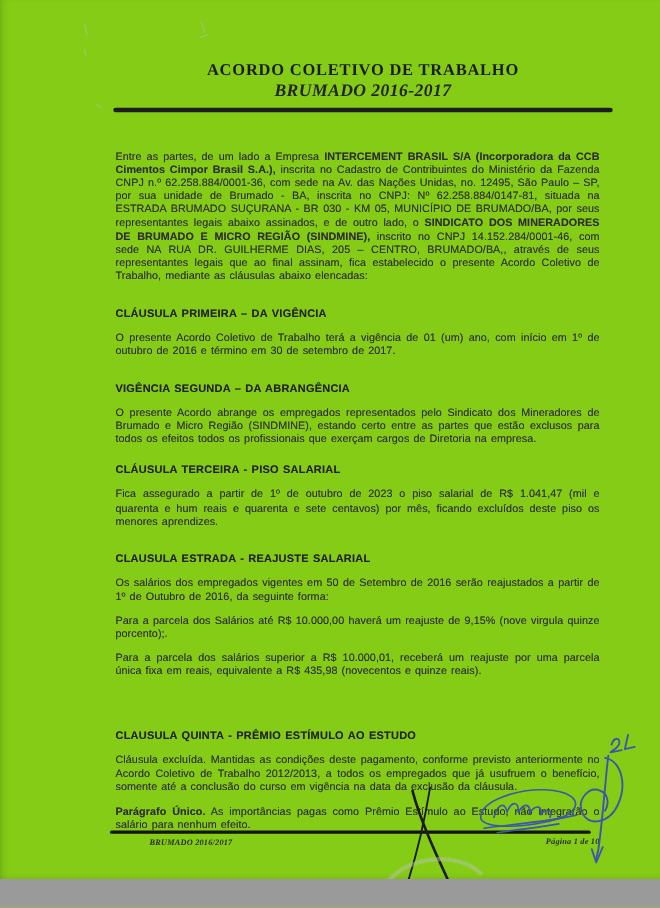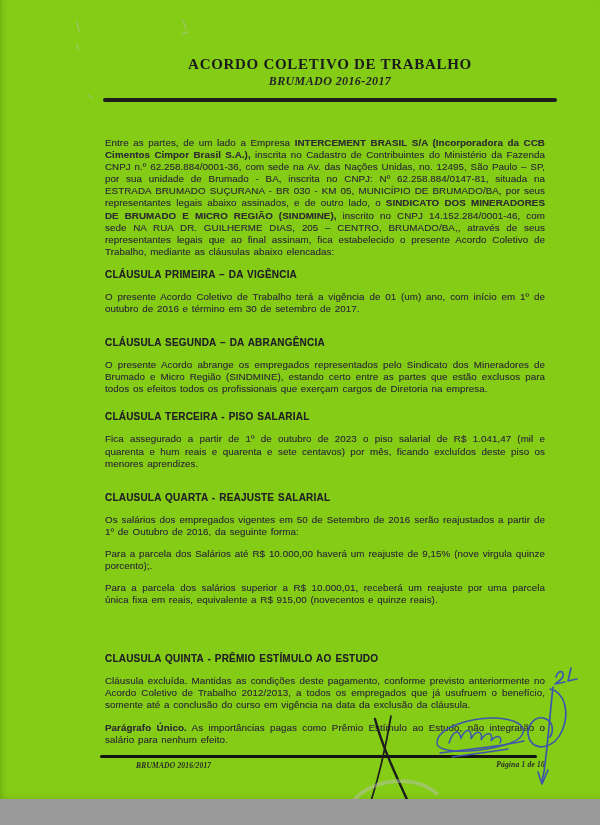--- a/index.html
+++ b/index.html
@@ -10,38 +10,38 @@
     box-shadow:inset 6px 0 10px -8px rgba(0,0,0,.35), inset 0 -4px 8px -6px rgba(0,0,0,.15);
   }
   
   .doc-header{position:absolute;top:56px;left:103px;width:454px;text-align:center;}
   .doc-title{
     margin:0;font-family:"Liberation Serif",serif;font-weight:700;
     font-size:15px;letter-spacing:.7px;color:#1b1b1b;line-height:17px;
   }
   .doc-subtitle{
     font-family:"Liberation Serif",serif;font-weight:700;font-style:italic;
-    font-size:12px;color:#242424;letter-spacing:.4px;margin-top:1px;
+    font-size:16px;color:#242424;letter-spacing:.4px;margin-top:1px;
   }
   .rule{position:absolute;background:#1d1d1d;border-radius:2px;}
   .rule-top{top:98px;left:103px;width:454px;height:4px;}
   .rule-bottom{top:755px;left:100px;width:437px;height:3px;background:#141414;}
   
   .doc-body{
     position:absolute;top:137px;left:105px;width:440px;
     font-size:9.8px;line-height:12.1px;color:#2e2e2e;
     text-align:justify;letter-spacing:.05px;word-spacing:.9px;
     text-shadow:0 0 .4px rgba(70,70,70,.55);
   }
   .para{margin:0 0 10px 0;}
   .clause h2{
     font-size:10px;line-height:12px;color:#222;margin:22px 0 10px 0;
     letter-spacing:.2px;text-align:left;
   }
-  .clause-1 h2{margin-top:11px;}
+  .clause-1 h2{}
   .clause-3 h2{margin-top:16px;}
   .clause-5 h2{margin-top:47px;}
   b{font-weight:700;}
   
   .footer-left{
     position:absolute;top:761px;left:100px;
     font-family:"Liberation Serif",serif;font-weight:700;font-style:italic;
     font-size:7.5px;color:#2a2a2a;letter-spacing:.2px;margin-left:36px;
   }
   .footer-right{
@@ -64,34 +64,34 @@
 
   <main class="doc-body">
     <p class="para"><span>Entre as partes, de um lado a Empresa </span><b>INTERCEMENT BRASIL S/A (Incorporadora da CCB Cimentos Cimpor Brasil S.A.),</b><span> inscrita no Cadastro de Contribuintes do Ministério da Fazenda CNPJ n.º 62.258.884/0001-36, com sede na Av. das Nações Unidas, no. 12495, São Paulo – SP, por sua unidade de Brumado - BA, inscrita no CNPJ: Nº 62.258.884/0147-81, situada na ESTRADA BRUMADO SUÇURANA - BR 030 - KM 05, MUNICÍPIO DE BRUMADO/BA, por seus representantes legais abaixo assinados, e de outro lado, o </span><b>SINDICATO DOS MINERADORES DE BRUMADO E MICRO REGIÃO (SINDMINE),</b><span> inscrito no CNPJ 14.152.284/0001-46, com sede NA RUA DR. GUILHERME DIAS, 205 – CENTRO, BRUMADO/BA,, através de seus representantes legais que ao final assinam, fica estabelecido o presente Acordo Coletivo de Trabalho, mediante as cláusulas abaixo elencadas:</span></p>
 
     <section class="clause clause-1">
       <h2>CLÁUSULA PRIMEIRA – DA VIGÊNCIA</h2>
       <p class="para"><span>O presente Acordo Coletivo de Trabalho terá a vigência de 01 (um) ano, com início em 1º de outubro de 2016 e término em 30 de setembro de 2017.</span></p>
     </section>
 
     <section class="clause clause-2">
-      <h2>CLÁUSULA SEGUNDA – DA ABRANGÊNCIA</h2>
+      <h2>VIGÊNCIA SEGUNDA – DA ABRANGÊNCIA</h2>
       <p class="para"><span>O presente Acordo abrange os empregados representados pelo Sindicato dos Mineradores de Brumado e Micro Região (SINDMINE), estando certo entre as partes que estão exclusos para todos os efeitos todos os profissionais que exerçam cargos de Diretoria na empresa.</span></p>
     </section>
 
     <section class="clause clause-3">
       <h2>CLÁUSULA TERCEIRA - PISO SALARIAL</h2>
       <p class="para"><span>Fica assegurado a partir de 1º de outubro de 2023 o piso salarial de R$ 1.041,47 (mil e quarenta e hum reais e quarenta e sete centavos) por mês, ficando excluídos deste piso os menores aprendizes.</span></p>
     </section>
 
     <section class="clause clause-4">
-      <h2>CLAUSULA QUARTA - REAJUSTE SALARIAL</h2>
+      <h2>CLAUSULA ESTRADA - REAJUSTE SALARIAL</h2>
       <p class="para"><span>Os salários dos empregados vigentes em 50 de Setembro de 2016 serão reajustados a partir de 1º de Outubro de 2016, da seguinte forma:</span></p>
       <p class="para"><span>Para a parcela dos Salários até R$ 10.000,00 haverá um reajuste de 9,15% (nove virgula quinze porcento);.</span></p>
-      <p class="para"><span>Para a parcela dos salários superior a R$ 10.000,01, receberá um reajuste por uma parcela única fixa em reais, equivalente a R$ 915,00 (novecentos e quinze reais).</span></p>
+      <p class="para"><span>Para a parcela dos salários superior a R$ 10.000,01, receberá um reajuste por uma parcela única fixa em reais, equivalente a R$ 435,98 (novecentos e quinze reais).</span></p>
     </section>
 
     <section class="clause clause-5">
       <h2>CLAUSULA QUINTA - PRÊMIO ESTÍMULO AO ESTUDO</h2>
       <p class="para"><span>Cláusula excluída. Mantidas as condições deste pagamento, conforme previsto anteriormente no Acordo Coletivo de Trabalho 2012/2013, a todos os empregados que já usufruem o benefício, somente até a conclusão do curso em vigência na data da exclusão da cláusula.</span></p>
       <p class="para"><b>Parágrafo Único.</b><span> As importâncias pagas como Prêmio Estímulo ao Estudo, não integrarão o salário para nenhum efeito.</span></p>
     </section>
   </main>
 
   <div class="rule rule-bottom"></div>

